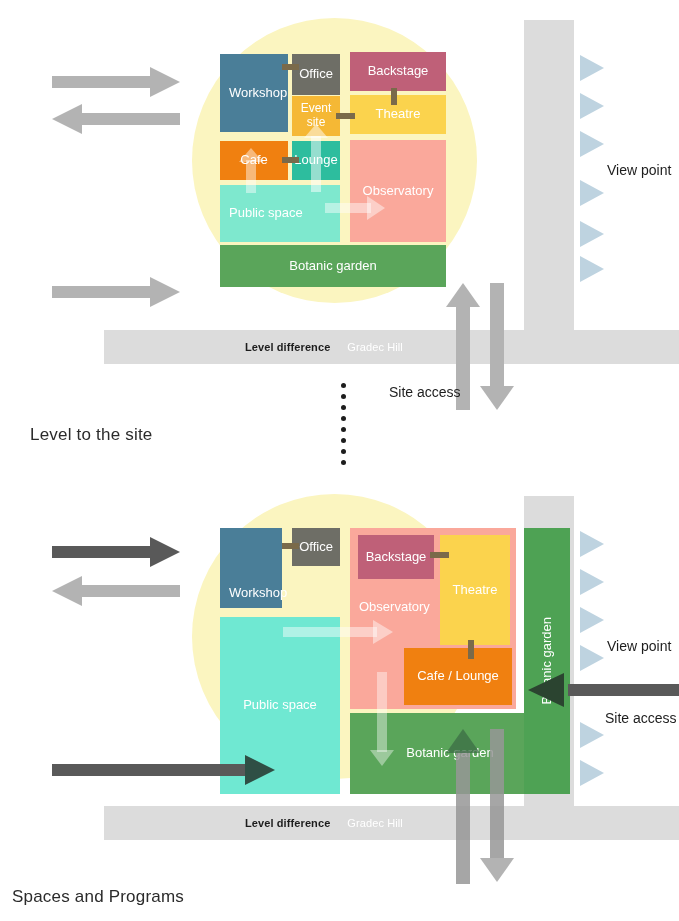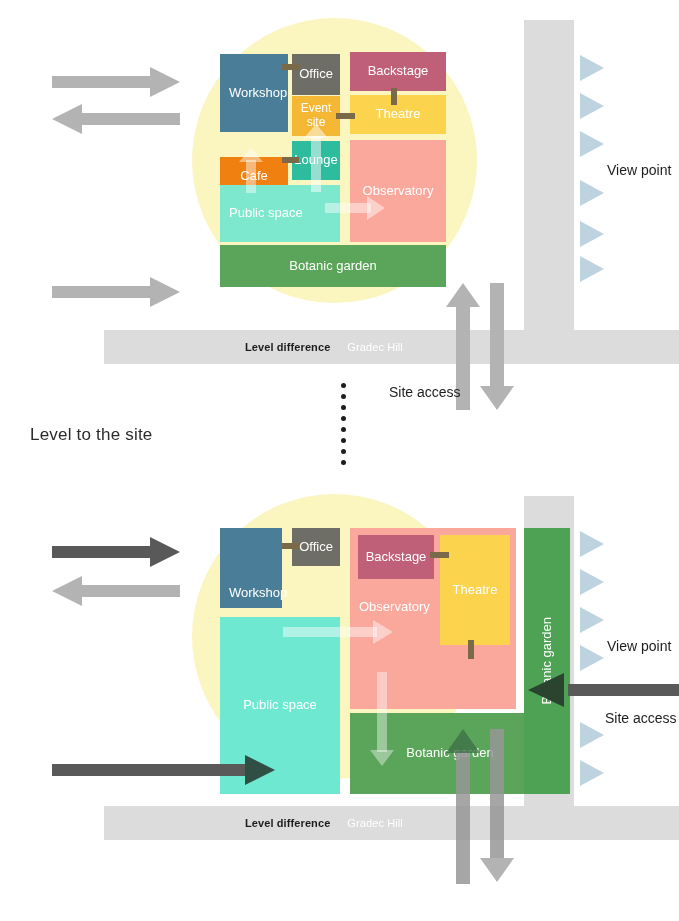--- a/index.html
+++ b/index.html
@@ -85,21 +85,21 @@
   </div>
   <div class="blk c-center" style="left:350px;top:52px;width:96px;height:39px;background:#bf6078;">
     <span>Backstage</span>
   </div>
   <div class="blk c-center" style="left:292px;top:96px;width:48px;height:40px;background:#f5b835;font-size:12px;">
     <span>Event site</span>
   </div>
   <div class="blk c-center" style="left:350px;top:95px;width:96px;height:39px;background:#fbd34d;">
     <span>Theatre</span>
   </div>
-  <div class="blk c-center" style="left:220px;top:141px;width:68px;height:39px;background:#f08010;margin-top:16px;">
+  <div class="blk c-center" style="left:220px;top:141px;width:68px;height:39px;background:#f08010;">
     <span>Cafe</span>
   </div>
   <div class="blk c-center" style="left:292px;top:141px;width:48px;height:39px;background:#2dbd9e;">
     <span>Lounge</span>
   </div>
   <div class="blk c-center" style="left:350px;top:140px;width:96px;height:102px;background:#faa89b;">
     <span>Observatory</span>
   </div>
   <div class="blk c-mid-left" style="left:220px;top:185px;width:120px;height:57px;background:#7ee8ce;">
     <span>Public space</span>
@@ -186,20 +186,23 @@
 
   <div class="blk c-mid-left" style="left:350px;top:528px;width:166px;height:181px;background:#faa89b;">
     <span style="position:absolute;left:9px;top:72px;">Observatory</span>
   </div>
   <div class="blk c-center" style="left:358px;top:535px;width:76px;height:44px;background:#bf6078;">
     <span>Backstage</span>
   </div>
   <div class="blk c-center" style="left:440px;top:535px;width:70px;height:110px;background:#fbd34d;">
     <span>Theatre</span>
   </div>
+  <div class="blk c-center" style="left:404px;top:648px;width:108px;height:57px;background:#f08010;">
+    <span>Cafe / Lounge</span>
+  </div>
 
   <div class="blk c-center" style="left:220px;top:617px;width:120px;height:177px;background:#6fe8d2;">
     <span>Public space</span>
   </div>
 
   <div class="blk c-center" style="left:350px;top:713px;width:200px;height:81px;background:#5aa55a;">
     <span>Botanic garden</span>
   </div>
 
   <div class="blk c-center" style="left:524px;top:528px;width:46px;height:266px;background:#4ea254;">
@@ -235,14 +238,15 @@
   </div>
 
   <div class="vtri" style="left:580px;top:531px;"></div>
   <div class="vtri" style="left:580px;top:569px;"></div>
   <div class="vtri" style="left:580px;top:607px;"></div>
   <div class="vtri" style="left:580px;top:645px;"></div>
   <div class="vtri" style="left:580px;top:722px;"></div>
   <div class="vtri" style="left:580px;top:760px;"></div>
   <div class="vplabel" style="left:607px;top:638px;">View point</div>
 
+  <div class="caption" style="left:12px;top:887px;">Spaces and Programs</div>
 
 </div>
 
 </body></html>

